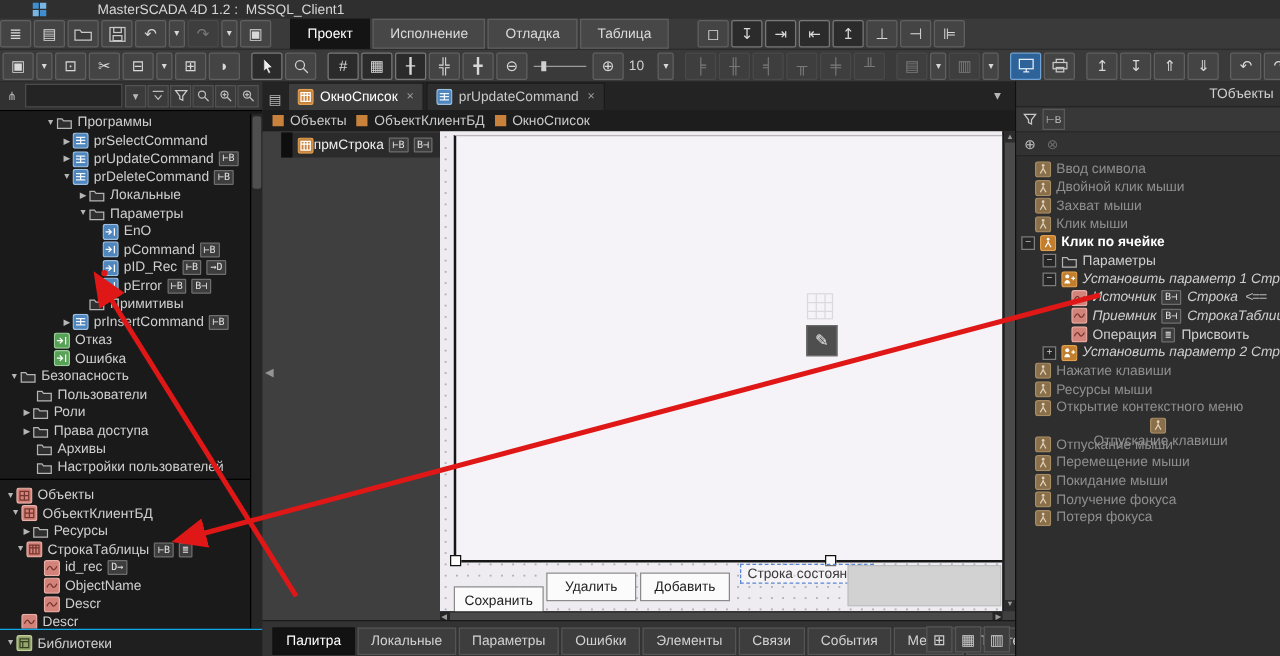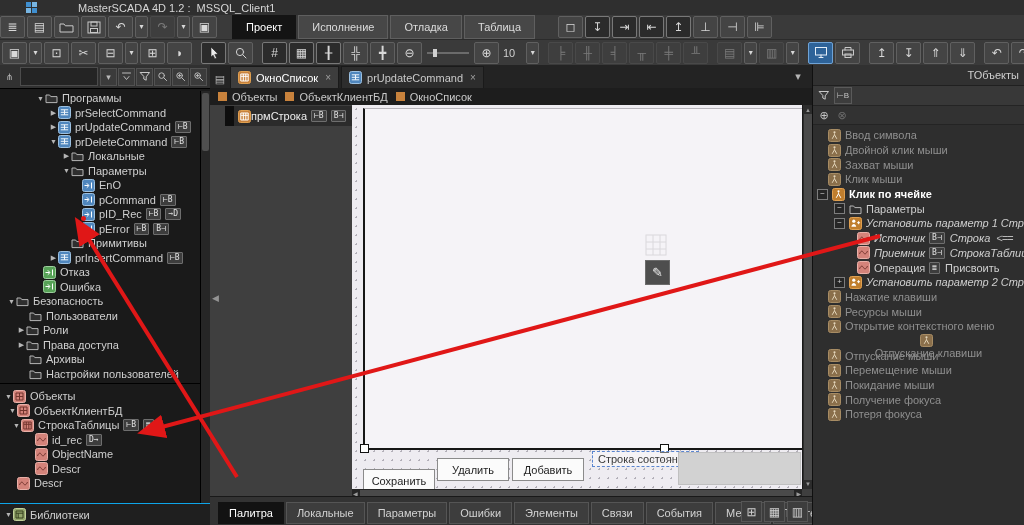--- a/index.html
+++ b/index.html
@@ -537,20 +537,31 @@
           <span style="position: relative; display: inline-flex;">
             <span class="chip">
               <svg width="13" height="13" viewBox="0 0 13 13">
                 <rect x="0.5" y="0.5" width="12" height="12" rx="2" fill="#d4837a" stroke="#e8b0a8"></rect>
                 <path d="M3 3h7v7H3zM3 6.5h7M6.5 3v7" stroke="#73352e" fill="none"></path>
               </svg>
             </span>
           </span>
           <span class="lbl">ОбъектКлиентБД</span>
         </div>
+        <div class="trow" style="padding-left: 17px;">
+          <span class="exp">▶</span>
+          <span style="position: relative; display: inline-flex;">
+            <span class="chip">
+              <svg width="13" height="12" viewBox="0 0 13 12">
+                <path d="M1 3h3.6l1.2 1.6H12v6H1z" fill="#2f2f2f" stroke="#b5b5b5"></path>
+              </svg>
+            </span>
+          </span>
+          <span class="lbl">Ресурсы</span>
+        </div>
         <div class="trow" style="padding-left: 12px;">
           <span class="exp">▼</span>
           <span style="position: relative; display: inline-flex;">
             <span class="chip">
               <svg width="13" height="13" viewBox="0 0 13 13">
                 <rect x="0.5" y="0.5" width="12" height="12" rx="2" fill="#d4837a" stroke="#e8b0a8"></rect>
                 <path d="M2.8 3h7.4v7H2.8zM2.8 5.3h7.4M5.3 3v7M7.8 3v7" stroke="#73352e" fill="none"></path>
               </svg>
             </span>
           </span>

